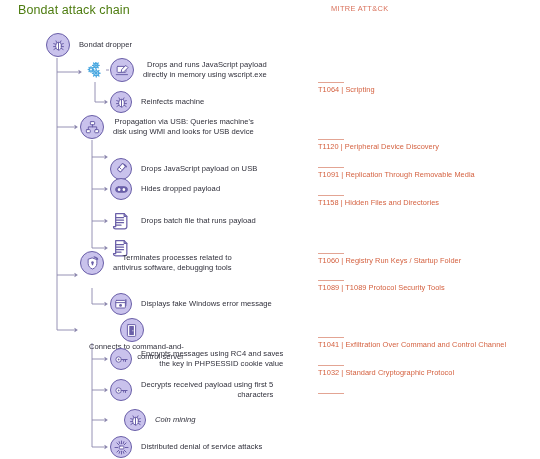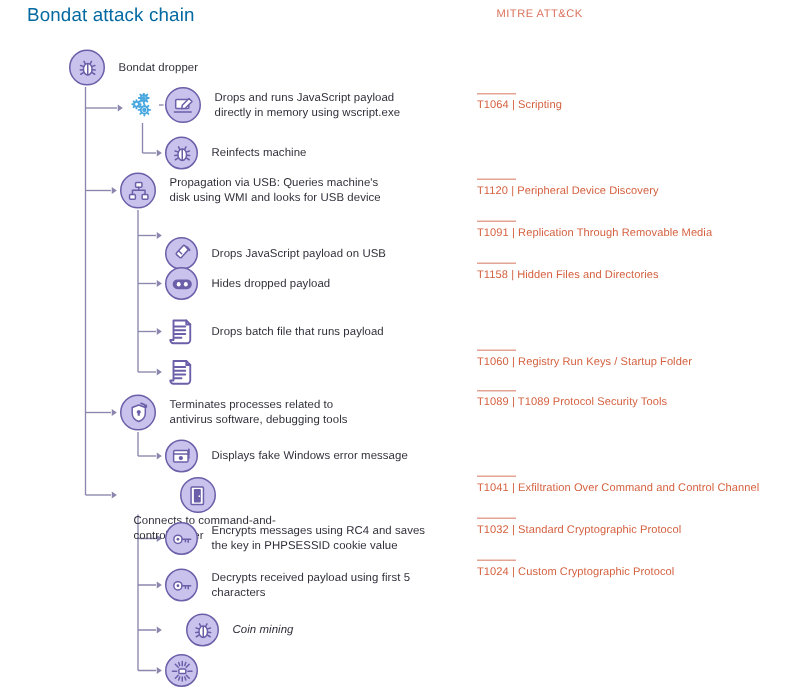--- a/index.html
+++ b/index.html
@@ -13,21 +13,21 @@
     position: relative;
     font-family: "Liberation Sans", sans-serif;
     overflow: hidden;
   }
 
   .page-title {
     position: absolute;
     left: 18px;
     top: 3px;
     font-size: 12.5px;
-    color: #0369a1;
+    color: #4d7c0f;
     letter-spacing: 0.1px;
     white-space: nowrap;
   }
 
   .mitre-heading {
     position: absolute;
     left: 319px;
     top: 4px;
     font-size: 7.4px;
     color: #d9705a;
@@ -86,27 +86,29 @@
     justify-content: center;
     background: transparent;
   }
   .node-label {
     margin-left: 9px;
     font-size: 7.6px;
     line-height: 10.4px;
     color: #2f2f3a;
     letter-spacing: 0.05px;
     white-space: pre-line;
+    text-align: right;
   }
 
   
   .mitre-item {
     position: absolute;
     left: 318px;
     width: 214px;
+    margin-top: 20px;
   }
   .mitre-rule {
     width: 26px;
     height: 0;
     border-top: 0.9px solid #e3a493;
     margin-bottom: 2px;
   }
   .mitre-text {
     font-size: 7.4px;
     line-height: 9.5px;
@@ -282,21 +284,21 @@
               <path d="M5.6 3.2 h10.2 l3.2 3.2 v12.4 a2.6 2.6 0 0 1 -2.6 2.6 H5.6 a2.6 2.6 0 0 1 -2.6 -2.6 h2.6 Z" fill="#fff"></path>
               <path d="M15.8 3.2 v3.2 h3.2"></path>
               <line x1="6.4" y1="8" x2="15" y2="8"></line>
               <line x1="6.4" y1="11" x2="15" y2="11"></line>
               <line x1="6.4" y1="14" x2="15" y2="14"></line>
               <line x1="6.4" y1="17" x2="12" y2="17"></line>
             </svg>
           </div>
         </div>
       </div>
-      <div class="node" style="left: 80px; top: 263px;">
+      <div class="node" style="left: 80px; top: 251px;">
         <div class="node-icon">
           <div class="circ big">
             <svg width="15" height="15" viewBox="0 0 24 24" fill="none" stroke="#6a5fa8" stroke-width="1.6" stroke-linecap="round" stroke-linejoin="round">
               <path d="M12 3.2 l7 2.6 v6 c0 4.4 -3 7.6 -7 9 c-4 -1.4 -7 -4.6 -7 -9 v-6 Z" fill="#fff"></path>
               <path d="M12 8.4 a2.2 2.2 0 0 1 1.1 4.1 v2.1 h-2.2 v-2.1 A2.2 2.2 0 0 1 12 8.4 Z" fill="#6a5fa8" stroke="none"></path>
               <path d="M14.6 1.4 a8.4 8.4 0 0 1 5.6 3.6" stroke-width="2"></path>
               <path d="M20.6 2.2 l0.2 3.4 -3.3 -0.7 Z" fill="#6a5fa8" stroke="none"></path>
             </svg>
           </div>
         </div>
@@ -373,20 +375,21 @@
         <div class="node-icon">
           <div class="circ">
             <svg width="15" height="15" viewBox="0 0 24 24" fill="none" stroke="#6a5fa8" stroke-width="1.6" stroke-linecap="round" stroke-linejoin="round">
               <rect x="8.4" y="9.6" width="7.4" height="4.8" rx="1.2" fill="#fff"></rect>
               <path d="M12 1.6 V6 M12 18 V22.4 M1.6 12 H6 M18 12 H22.4"></path>
               <path d="M4.6 4.6 L7.7 7.7 M16.3 16.3 L19.4 19.4 M19.4 4.6 L16.3 7.7 M7.7 16.3 L4.6 19.4"></path>
               <path d="M8.2 2.6 L9.3 5.8 M15.8 2.6 L14.7 5.8 M8.2 21.4 L9.3 18.2 M15.8 21.4 L14.7 18.2"></path>
             </svg>
           </div>
         </div>
+        <div class="node-label">Distributed denial of service attacks</div>
       </div>
     </div>
 </div>
 
 <div id="mitre-layer">
     <div class="mitre-item" style="top: 62px;">
       <div class="mitre-rule"></div>
       <div class="mitre-text">T1064 | Scripting</div>
     </div>
     <div class="mitre-item" style="top: 119px;">
@@ -412,15 +415,14 @@
     <div class="mitre-item" style="top: 317px;">
       <div class="mitre-rule"></div>
       <div class="mitre-text">T1041 | Exfiltration Over Command and Control Channel</div>
     </div>
     <div class="mitre-item" style="top: 345px;">
       <div class="mitre-rule"></div>
       <div class="mitre-text">T1032 | Standard Cryptographic Protocol</div>
     </div>
     <div class="mitre-item" style="top: 373px;">
       <div class="mitre-rule"></div>
-      <div class="mitre-text">T1024 | Custom Cryptographic Protocol</div>
     </div>
   </div>
 
 </body></html>

